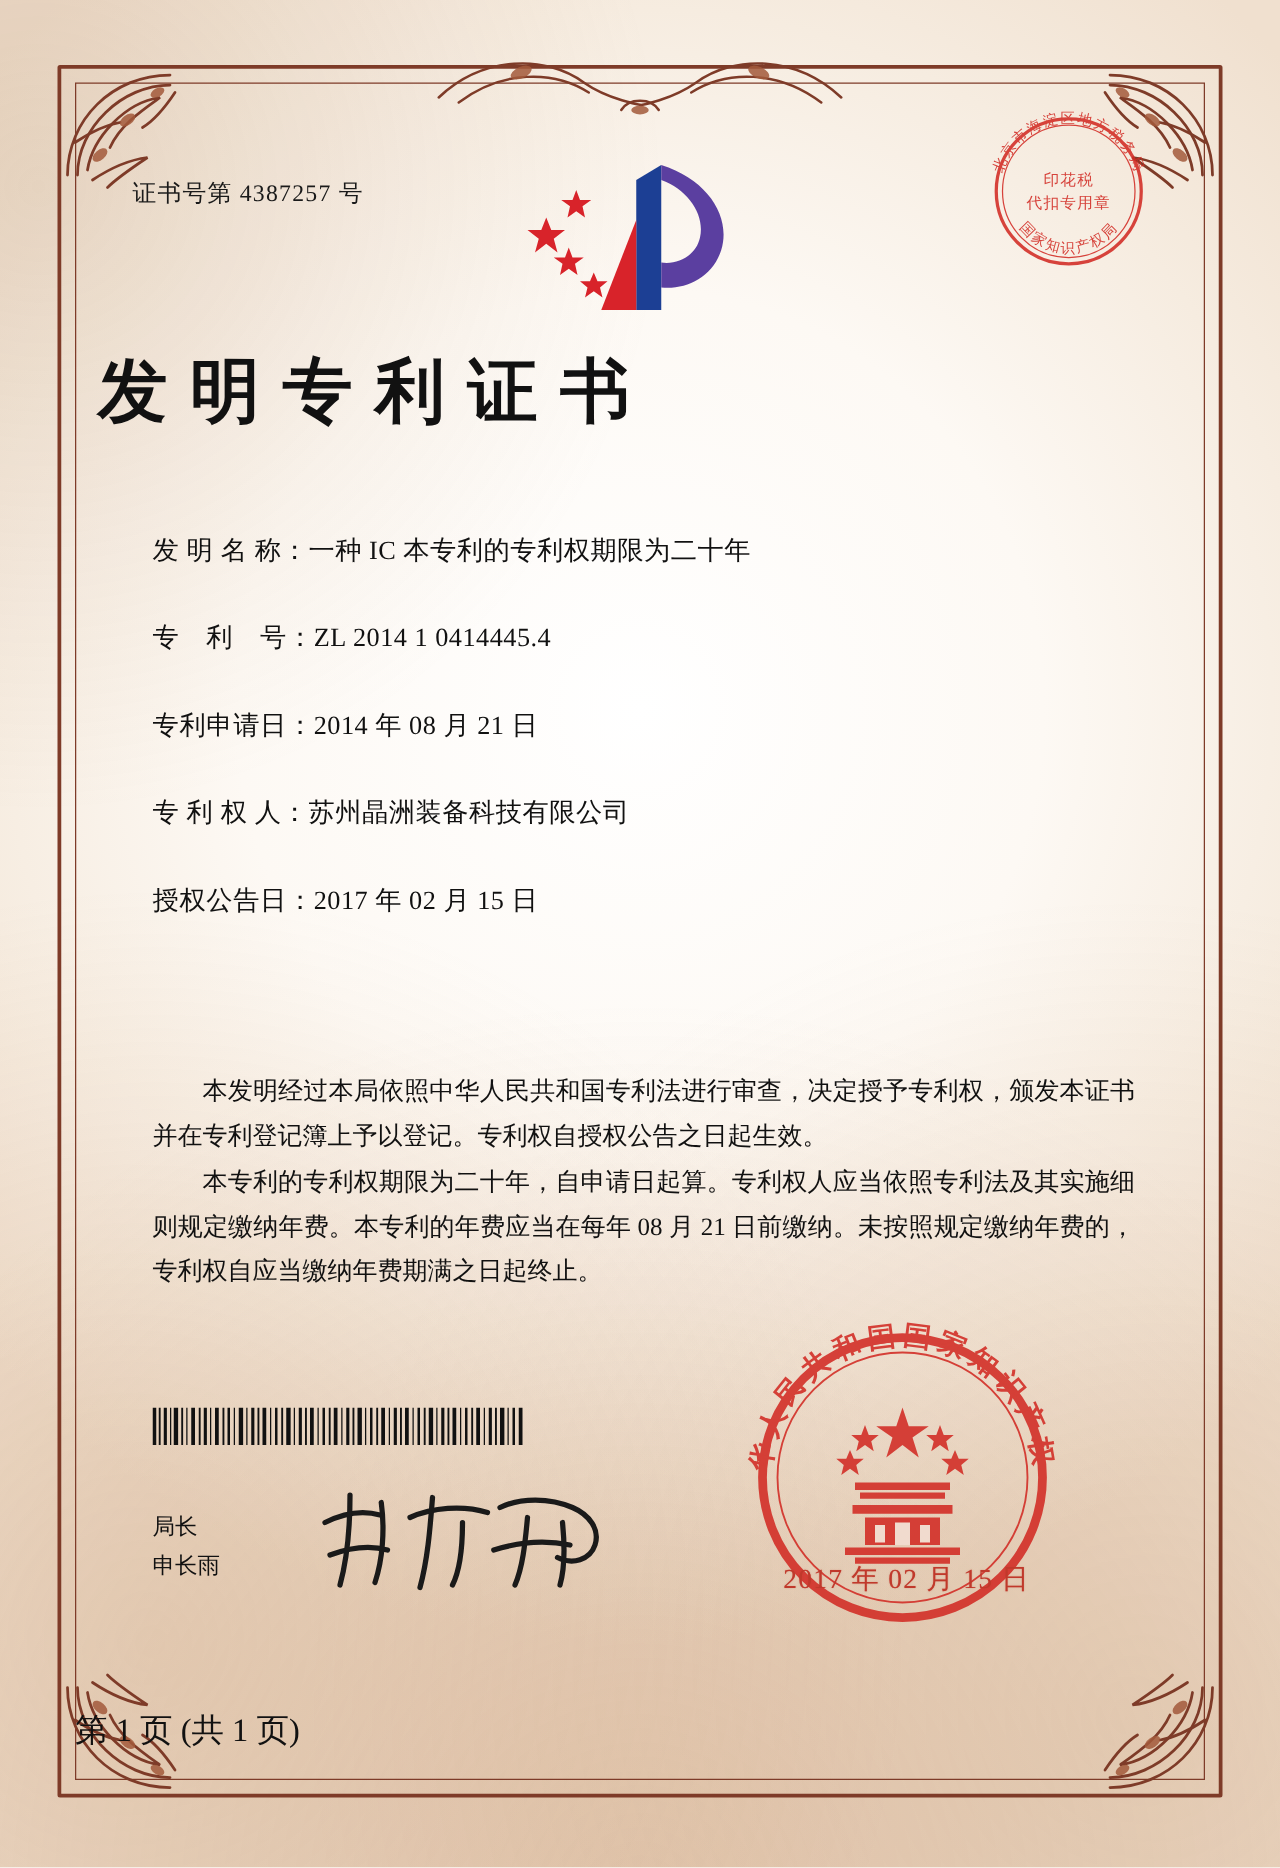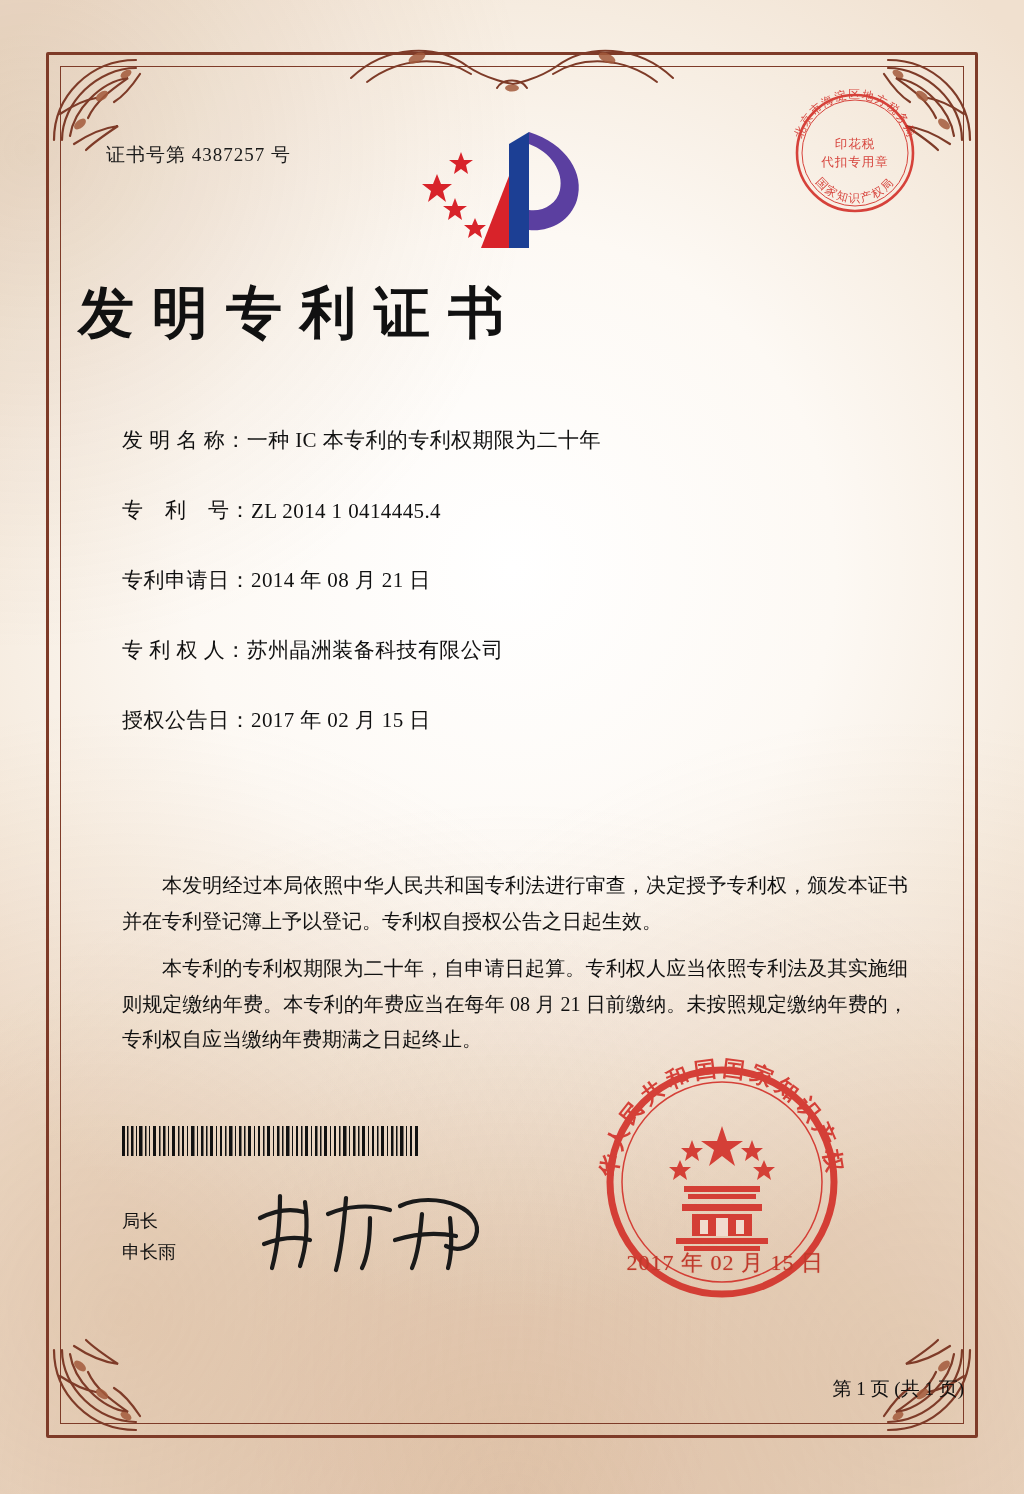--- a/index.html
+++ b/index.html
@@ -121,21 +121,21 @@
   }
 
   .fields {
     position: absolute;
     left: 62px;
     right: 50px;
     top: 360px;
   }
   .field-row {
     display: flex;
-    align-items: flex-end;
+    align-items: center;
     margin-bottom: 42px;
     font-size: 21px;
     color: #111;
   }
   .field-label {
     white-space: nowrap;
     letter-spacing: 0.5px;
   }
   .field-value {
     white-space: nowrap;
@@ -146,21 +146,21 @@
     position: absolute;
     left: 62px;
     right: 56px;
     top: 790px;
     font-size: 20px;
     line-height: 1.78;
     color: #111;
     text-align: justify;
   }
   .paragraphs p {
-    margin: 12px 0 2px 0;
+    margin: 0 0 2px 0;
     text-indent: 2em;
   }
 
   
   .barcode {
     position: absolute;
     left: 62px;
     top: 1060px;
     width: 300px;
     height: 30px;
@@ -201,22 +201,22 @@
     font-size: 22px;
     color: #c0392b;
     letter-spacing: 1px;
     text-shadow: 0 0 1px rgba(192,57,43,0.5);
   }
 
   .page-footer {
     position: absolute;
     left: 0; right: 0;
     bottom: 22px;
-    text-align: right;
-    font-size: 19px;
+    text-align: left;
+    font-size: 26px;
     color: #111;
     margin-top: 24px;
   }
 </style>
 </head>
 <body>
 
 <div id="cert">
 
   <div class="border-outer"></div>

